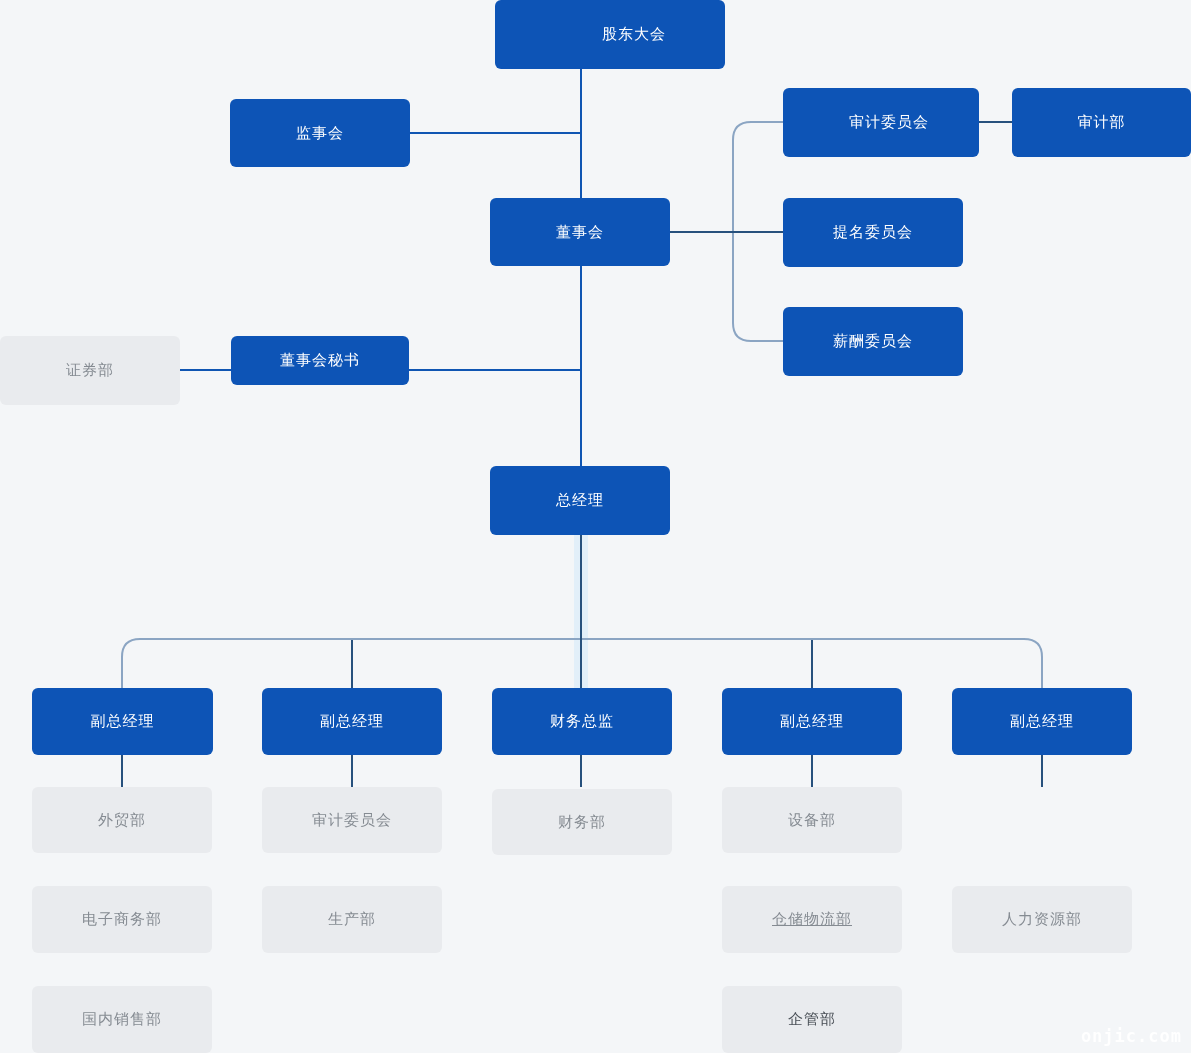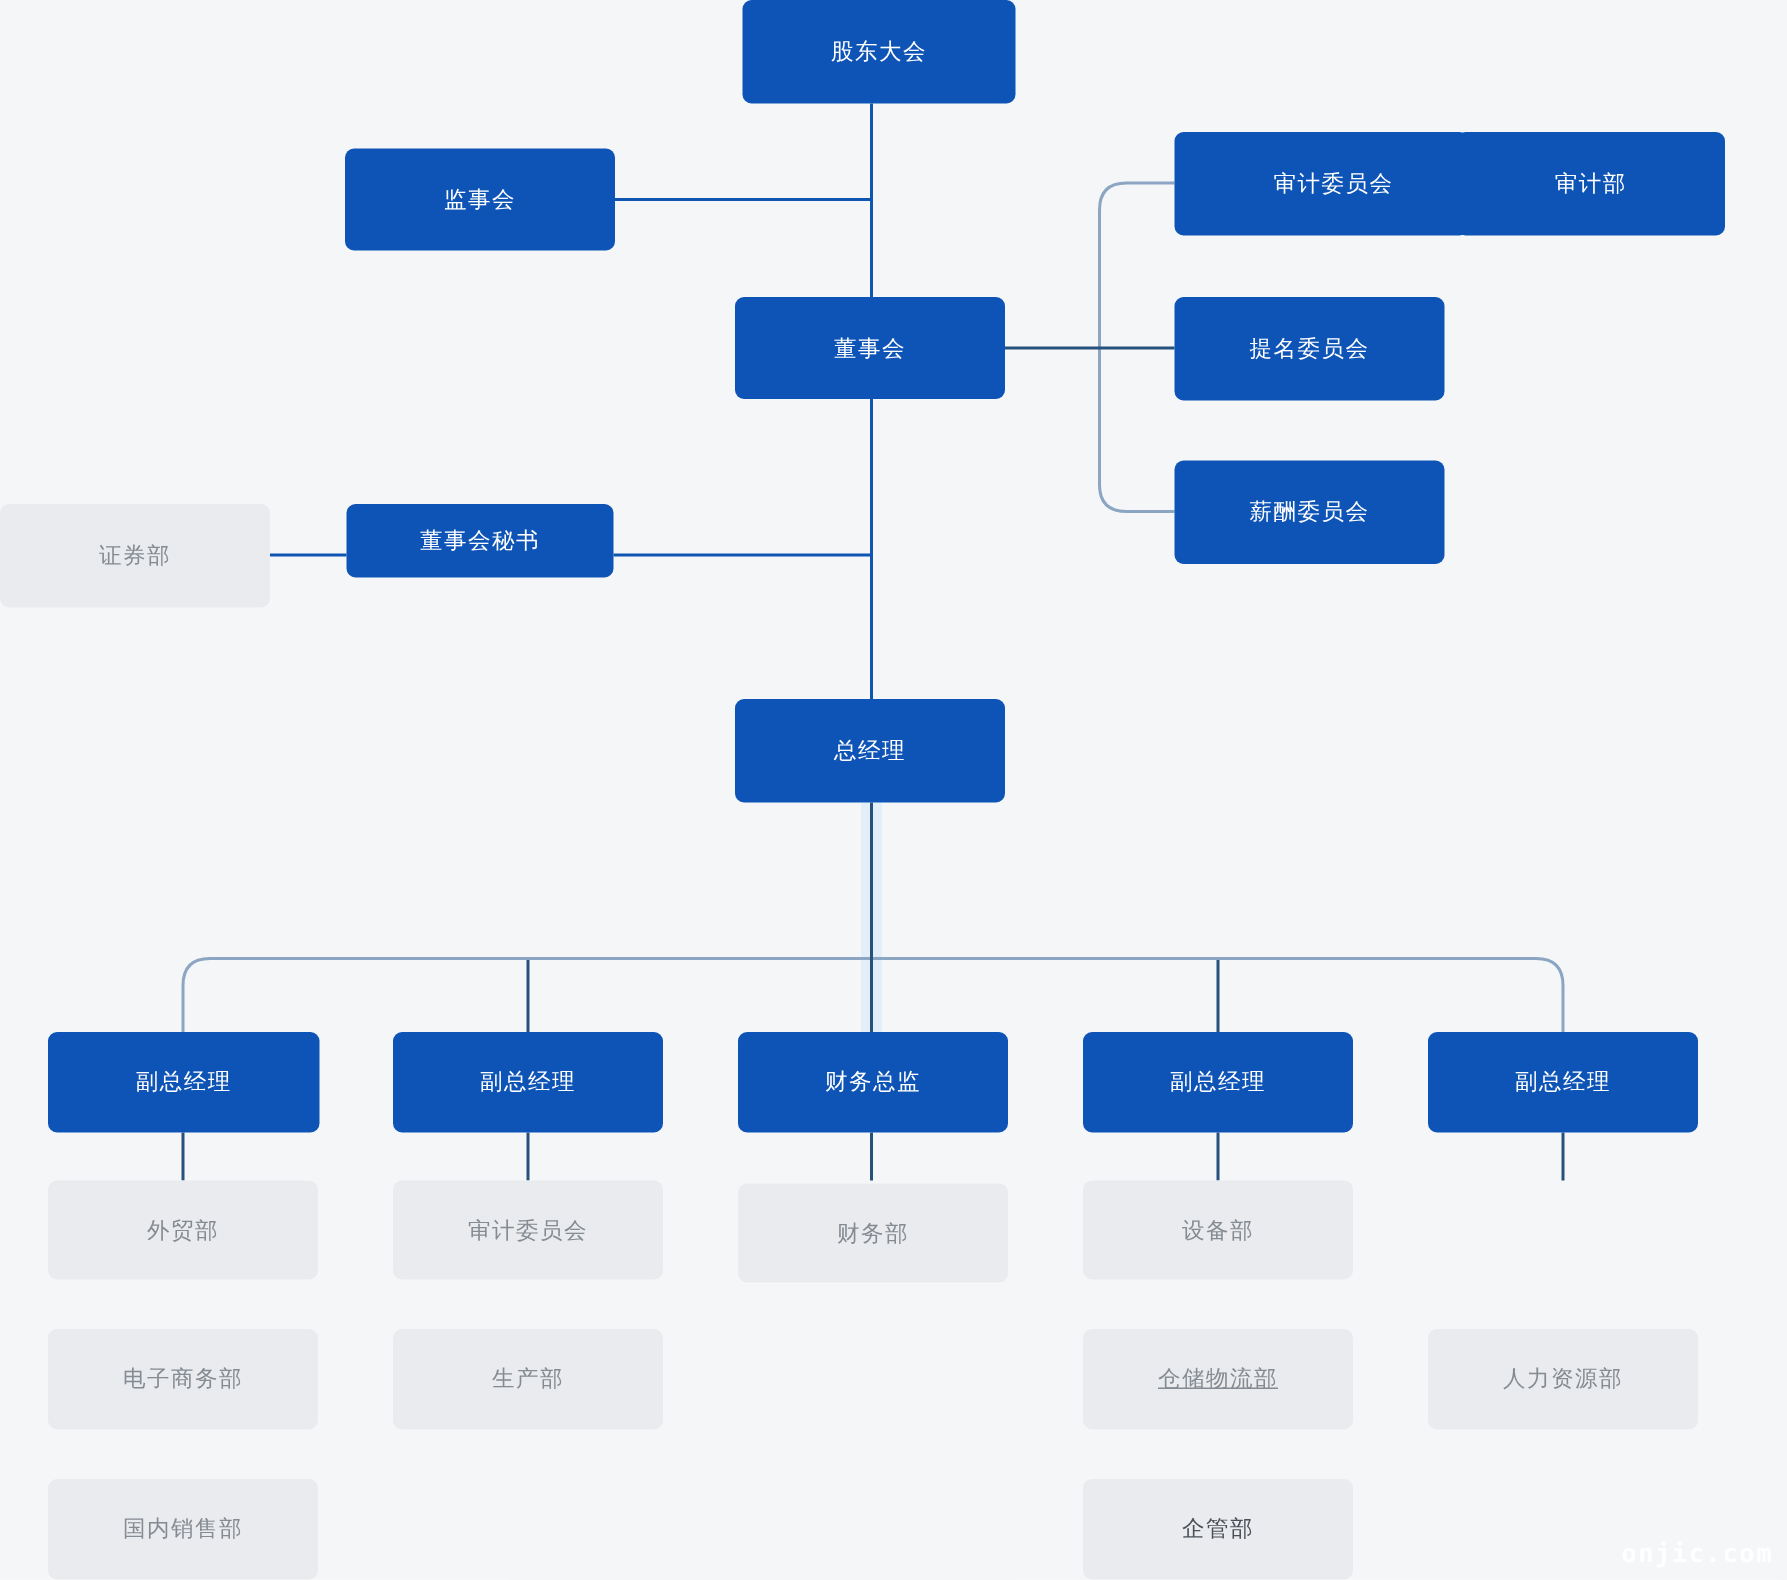--- a/index.html
+++ b/index.html
@@ -44,33 +44,33 @@
     <div class="seg" style="left: 409px; top: 369px; width: 172px; height: 2px; background: rgb(15, 85, 178);"></div>
     <div class="seg" style="left: 180px; top: 369px; width: 51px; height: 2px; background: rgb(15, 85, 178);"></div>
     <div class="seg" style="left: 580px; top: 535px; width: 2px; height: 153px; background: rgb(39, 81, 125);"></div>
     <div class="seg" style="left: 351px; top: 640px; width: 2px; height: 48px; background: rgb(39, 81, 125);"></div>
     <div class="seg" style="left: 811px; top: 640px; width: 2px; height: 48px; background: rgb(39, 81, 125);"></div>
     <div class="seg" style="left: 121px; top: 755px; width: 2px; height: 32px; background: rgb(39, 81, 125);"></div>
     <div class="seg" style="left: 351px; top: 755px; width: 2px; height: 32px; background: rgb(39, 81, 125);"></div>
     <div class="seg" style="left: 580px; top: 755px; width: 2px; height: 32px; background: rgb(39, 81, 125);"></div>
     <div class="seg" style="left: 811px; top: 755px; width: 2px; height: 32px; background: rgb(39, 81, 125);"></div>
     <div class="seg" style="left: 1041px; top: 755px; width: 2px; height: 32px; background: rgb(39, 81, 125);"></div>
-    <div class="node primary" style="left: 495px; top: 0px; width: 182px; height: 69px;">
+    <div class="node primary" style="left: 495px; top: 0px; width: 182px; height: 69px; padding-left: 48px;">
       <span>股东大会</span>
     </div>
     <div class="node primary" style="left: 230px; top: 99px; width: 180px; height: 68px;">
       <span>监事会</span>
     </div>
     <div class="node primary" style="left: 490px; top: 198px; width: 180px; height: 68px;">
       <span>董事会</span>
     </div>
     <div class="node primary" style="left: 783px; top: 88px; width: 180px; height: 69px; padding-left: 16px;">
       <span>审计委员会</span>
     </div>
-    <div class="node primary" style="left: 971px; top: 88px; width: 179px; height: 69px; font-family: Liberation Serif, serif;">
+    <div class="node primary" style="left: 1012px; top: 88px; width: 179px; height: 69px; font-family: Liberation Serif, serif;">
       <span>审计部</span>
     </div>
     <div class="node primary" style="left: 783px; top: 198px; width: 180px; height: 69px;">
       <span>提名委员会</span>
     </div>
     <div class="node primary" style="left: 783px; top: 307px; width: 180px; height: 69px;">
       <span>薪酬委员会</span>
     </div>
     <div class="node gray" style="left: 0px; top: 336px; width: 180px; height: 69px;">
       <span>证券部</span>

